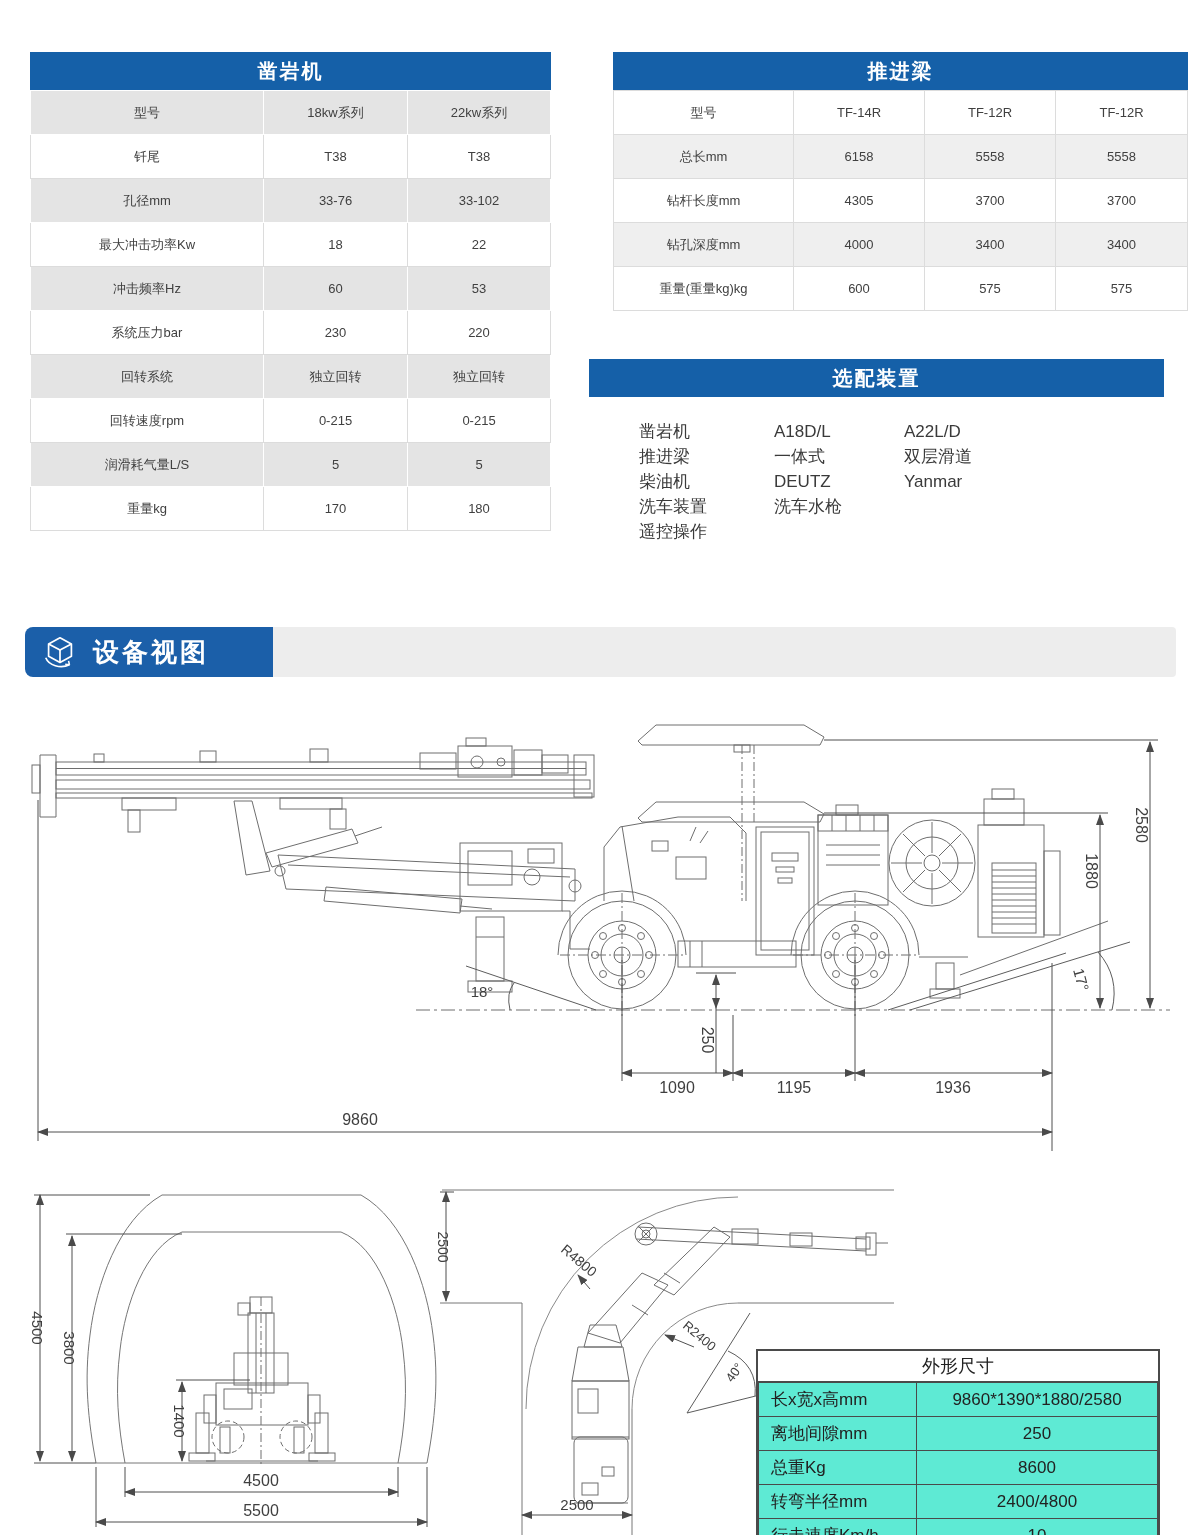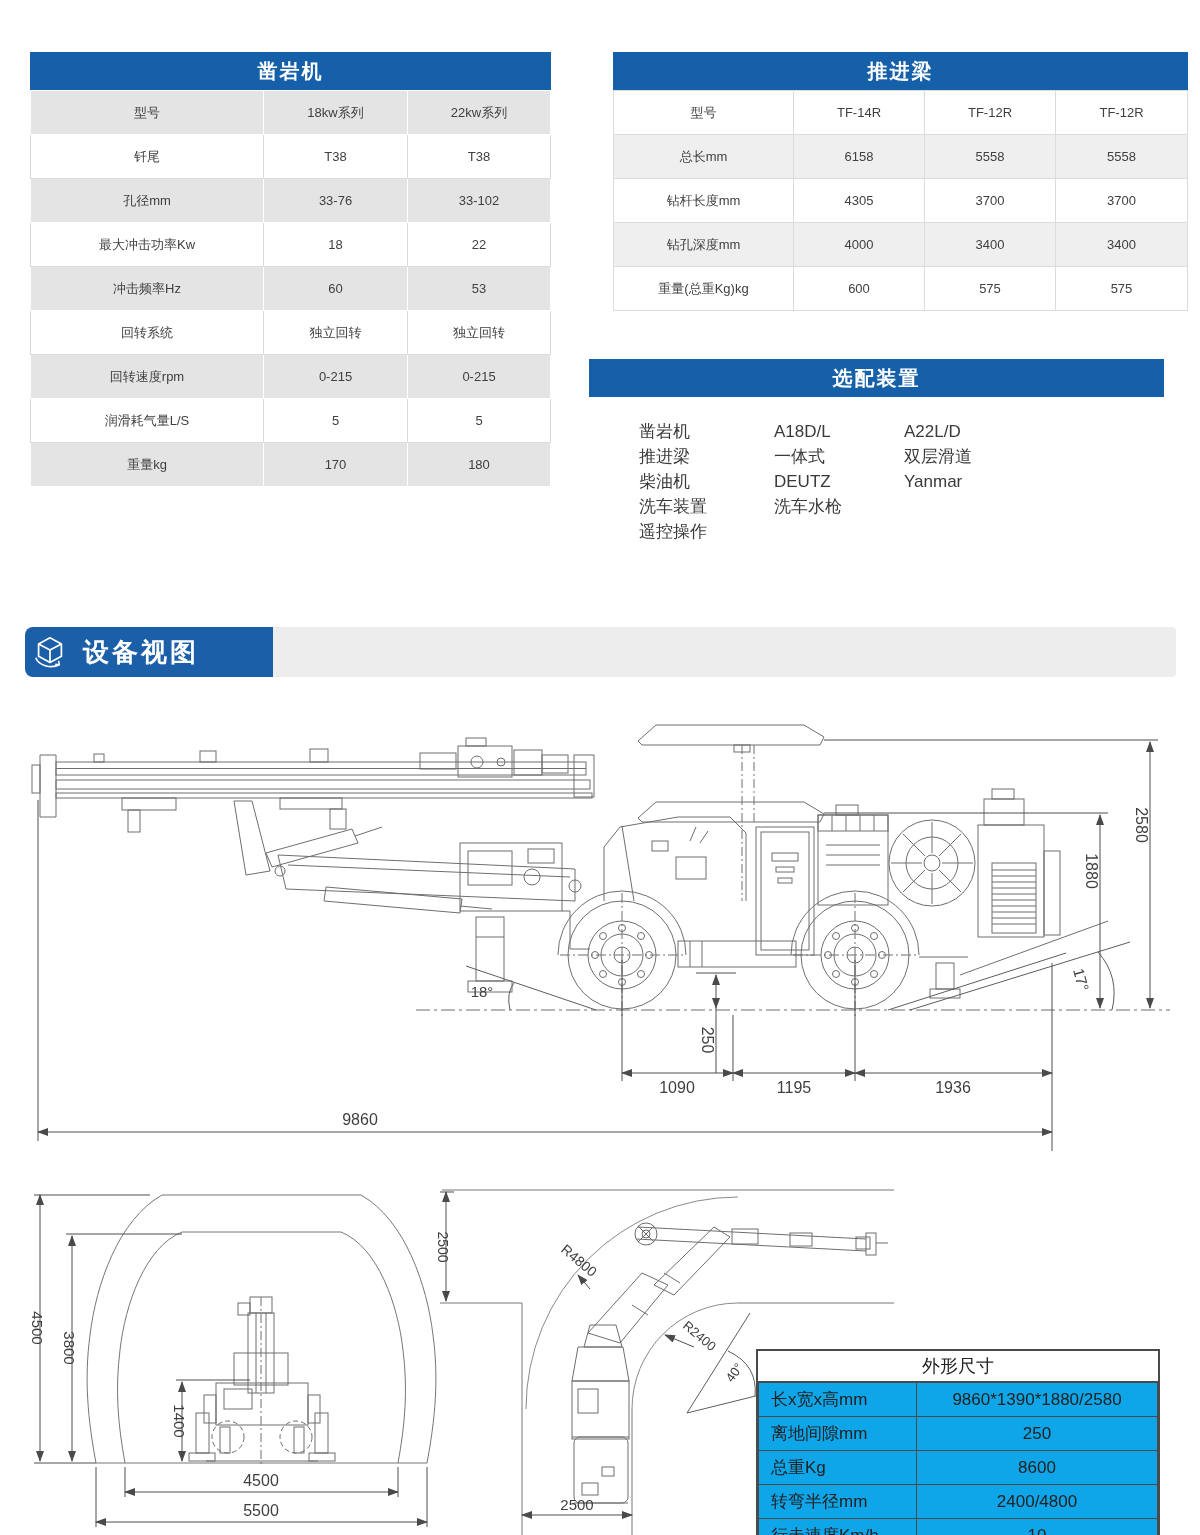--- a/index.html
+++ b/index.html
@@ -11,21 +11,21 @@
   .spec td{height:41px;text-align:center;font-size:13px;color:#404040;border:1px solid #dcdcdc;overflow:hidden;}
   .t-left tr:nth-child(odd) td{background:#e4e4e4;border-color:#fff;}
   .t-right tr:nth-child(even) td{background:#efefef;}
   .t-opts td{border:none;background:transparent;text-align:left;font-size:17px;color:#3a3a3a;height:25px;padding:0;}
   .opts-wrap{padding:22px 0 0 50px;}
   .band-gray{background:#ededed;border-radius:0 4px 4px 0;}
   .band-blue{background:#1b5fa9;border-radius:8px 0 0 8px;display:flex;align-items:center;}
   .band-title{color:#fff;font-size:26px;font-weight:bold;letter-spacing:3px;margin-left:14px;}
   .dims-box{border:2px solid #4a4a4a;background:#fff;z-index:5;}
   .dims-title{height:30px;line-height:30px;text-align:center;font-size:18px;color:#222;border-bottom:1px solid #4a4a4a;background:#fff;}
-  .t-dims td{border:1px solid #4a4a4a;height:31px;font-size:17px;background:#0ea5e9;color:#222;text-align:center;}
+  .t-dims td{border:1px solid #4a4a4a;height:31px;font-size:17px;background:#5eead4;color:#222;text-align:center;}
   .t-dims td:first-child{text-align:left;padding-left:12px;}
   svg text{font-family:"Liberation Sans","DejaVu Sans",sans-serif;fill:#3f3f3f;}
 </style>
 </head>
 <body>
 
 <div id="page">
 
   <div class="abs" style="left:30px;top:25px;width:521px;">
     <div class="blue-h">凿岩机</div>
@@ -53,20 +53,25 @@
           </tr>
           <tr>
             <td>最大冲击功率Kw</td>
             <td>18</td>
             <td>22</td>
           </tr>
           <tr>
             <td>冲击频率Hz</td>
             <td>60</td>
             <td>53</td>
+          </tr>
+          <tr>
+            <td>系统压力bar</td>
+            <td>230</td>
+            <td>220</td>
           </tr>
           <tr>
             <td>回转系统</td>
             <td>独立回转</td>
             <td>独立回转</td>
           </tr>
           <tr>
             <td>回转速度rpm</td>
             <td>0-215</td>
             <td>0-215</td>
@@ -113,21 +118,21 @@
             <td>3700</td>
             <td>3700</td>
           </tr>
           <tr>
             <td>钻孔深度mm</td>
             <td>4000</td>
             <td>3400</td>
             <td>3400</td>
           </tr>
           <tr>
-            <td>重量(总重Kg)kg</td>
+            <td>重量(重量kg)kg</td>
             <td>600</td>
             <td>575</td>
             <td>575</td>
           </tr>
         </tbody>
     </table>
   </div>
 
   <div class="abs" style="left:589px;top:332px;width:575px;">
     <div class="blue-h">选配装置</div>
@@ -163,21 +168,21 @@
               <td>遥控操作</td>
               <td></td>
               <td></td>
             </tr>
           </tbody>
       </table>
     </div>
   </div>
 
   <div class="abs band-gray" style="left:100px;top:600px;width:1076px;height:50px;"></div>
-  <div class="abs band-blue" style="left:25px;top:600px;width:248px;height:50px;padding-left:6px;box-sizing:border-box;">
+  <div class="abs band-blue" style="left:25px;top:600px;width:248px;height:50px;padding-left:16px;box-sizing:border-box;">
     <svg width="38" height="38" viewBox="0 0 40 40">
       <g stroke="#fff" stroke-width="1.8" fill="none" stroke-linejoin="round">
         <path d="M20,5 L32,11.5 V24.5 L20,31 L8,24.5 V11.5 Z"></path>
         <path d="M8,11.5 L20,18 L32,11.5"></path>
         <path d="M20,18 V31"></path>
         <path d="M5,26 A17,13 0 0 0 30,33.5"></path>
         <path d="M30,33.5 l-4.5,-0.6 M30,33.5 l-1,-4.2" stroke-width="1.6"></path>
       </g>
     </svg>
     <span class="band-title">设备视图</span>

